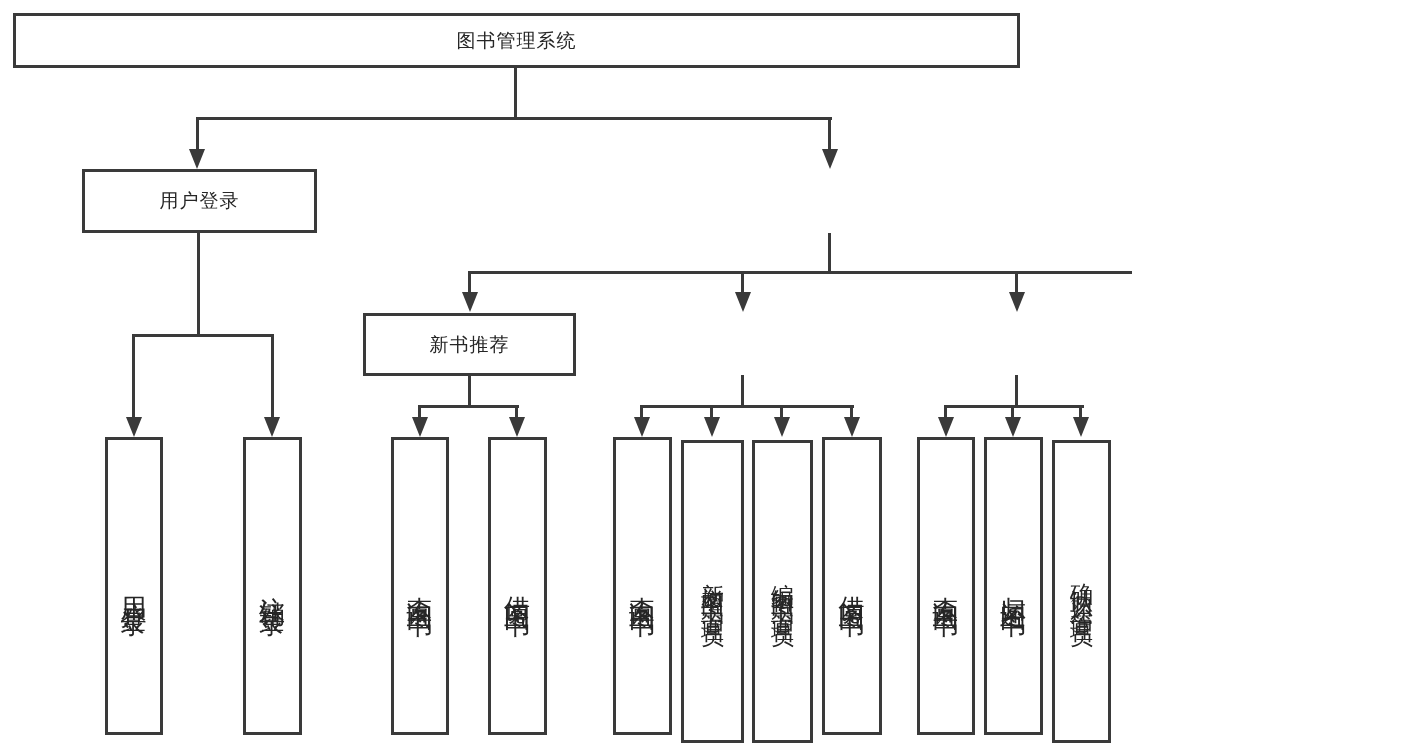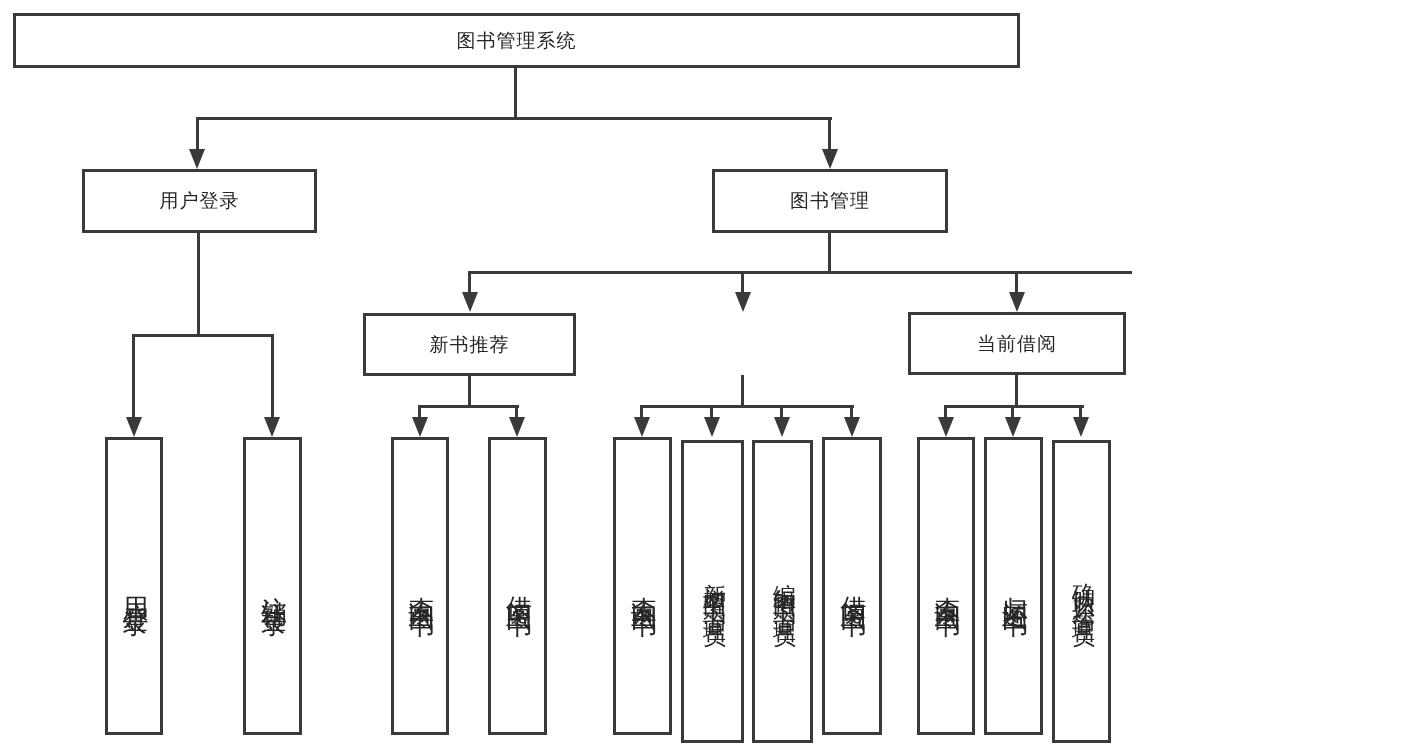--- a/index.html
+++ b/index.html
@@ -7,21 +7,21 @@
     --text: #262626;
     --bg: #ffffff;
     --watermark: #c3b0b2;
   }
   html, body { margin: 0; padding: 0; background: #fff; }
   .canvas {
     position: relative;
     width: 1132px;
     height: 747px;
     background: var(--bg);
-    font-family: Liberation Mono, monospace;
+    font-family: Liberation Sans, sans-serif;
     color: var(--text);
     overflow: hidden;
   }
   .box {
     position: absolute;
     box-sizing: border-box;
     border: 3px solid var(--line);
     background: #fff;
     display: flex;
     align-items: center;
@@ -75,23 +75,20 @@
   <div class="vl" style="left:514px; top:68px; height:50px;"></div>
   <div class="hl" style="left:196px; top:117px; width:636px;"></div>
   <div class="vl" style="left:196px; top:117px; height:33px;"></div>
   <div class="arr" style="left:189px; top:149px;"></div>
   <div class="vl" style="left:828px; top:117px; height:33px;"></div>
   <div class="arr" style="left:822px; top:149px;"></div>
 
   <div class="box" style="left:82px; top:169px; width:235px; height:64px;">
     <span class="hlabel">用户登录</span>
   </div>
-  <div class="box" style="left:712px; top:169px; width:236px; height:64px;">
-    <span class="hlabel">图书管理</span>
-  </div>
 
   <div class="vl" style="left:197px; top:233px; height:104px;"></div>
   <div class="hl" style="left:132px; top:334px; width:142px;"></div>
   <div class="vl" style="left:132px; top:334px; height:85px;"></div>
   <div class="arr" style="left:126px; top:417px;"></div>
   <div class="vl" style="left:271px; top:334px; height:85px;"></div>
   <div class="arr" style="left:264px; top:417px;"></div>
 
   <div class="vl" style="left:828px; top:233px; height:41px;"></div>
   <div class="hl" style="left:468px; top:271px; width:814px;"></div>
@@ -99,23 +96,20 @@
   <div class="arr" style="left:462px; top:292px;"></div>
   <div class="vl" style="left:741px; top:271px; height:23px;"></div>
   <div class="arr" style="left:735px; top:292px;"></div>
   <div class="vl" style="left:1015px; top:271px; height:23px;"></div>
   <div class="arr" style="left:1009px; top:292px;"></div>
   <div class="vl" style="left:1278px; top:271px; height:23px;"></div>
   <div class="arr" style="left:1272px; top:292px;"></div>
 
   <div class="box" style="left:363px; top:313px; width:213px; height:63px;align-items:center;">
     <span class="hlabel">新书推荐</span>
-  </div>
-  <div class="box" style="left:908px; top:312px; width:218px; height:63px;">
-    <span class="hlabel">当前借阅</span>
   </div>
 
   <div class="vl" style="left:468px; top:375px; height:33px;"></div>
   <div class="hl" style="left:418px; top:405px; width:101px;"></div>
   <div class="vl" style="left:418px; top:405px; height:14px;"></div>
   <div class="arr" style="left:412px; top:417px;"></div>
   <div class="vl" style="left:515px; top:405px; height:14px;"></div>
   <div class="arr" style="left:509px; top:417px;"></div>
 
   <div class="vl" style="left:741px; top:375px; height:33px;"></div>

